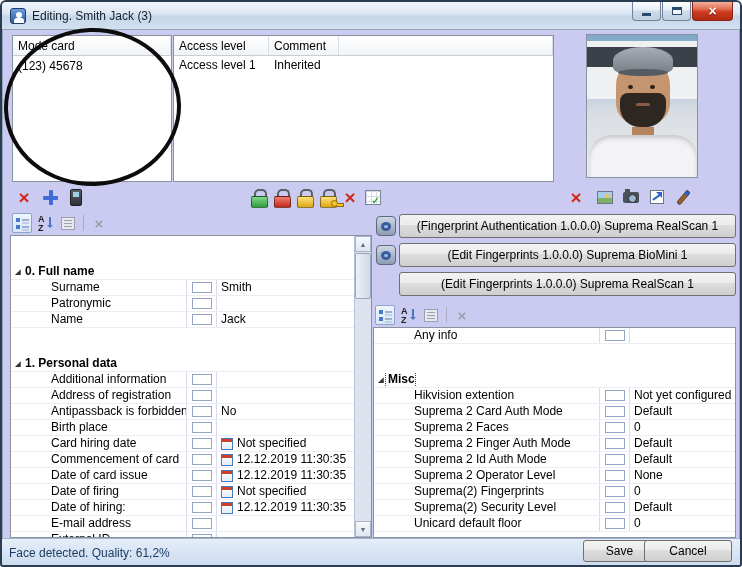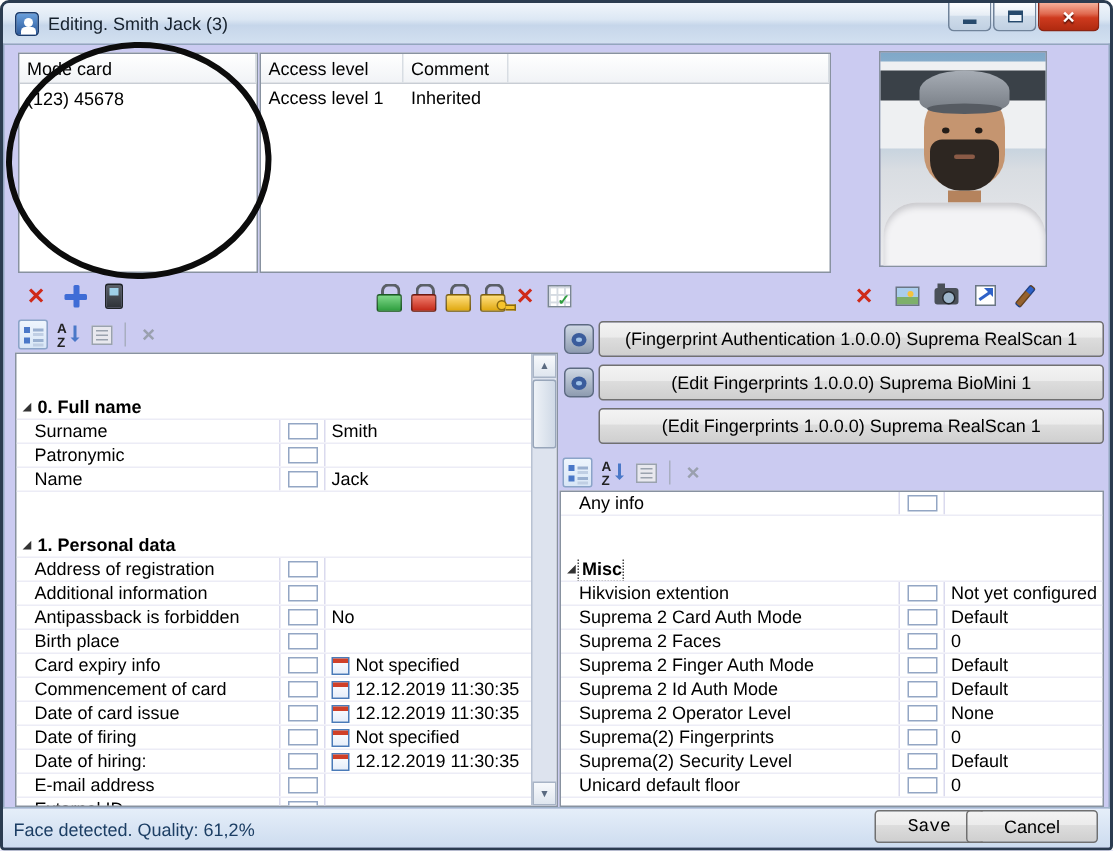--- a/index.html
+++ b/index.html
@@ -119,21 +119,21 @@
   #person-grid-box { left:8px; top:233px; width:362px; height:303px; }
   #misc-grid-box { left:371px; top:325px; width:363px; height:211px; }
   .pg-rows { position:absolute; left:0; top:0; bottom:0; overflow:hidden; }
   #person-grid-rows { right:17px; } #misc-grid-rows { right:0; }
 
   .pg-row { display:flex; height:16px; line-height:15px; border-bottom:1px solid #ececf6; overflow:hidden; white-space:nowrap; }
   .pg-cat { font-weight:bold; align-items:center;margin-top:28px; }
   .pg-tri { width:12px; text-align:center; font-size:7px; color:#333; padding-left:2px; flex:none; }
   .pg-cat-label { padding-left:2px; }
   .focused { outline:1px dotted #444; }
-  .pg-label { width:var(--labelw); flex:none; padding-left:12px; border-right:1px solid #dadaee; overflow:hidden; }
+  .pg-label { width:var(--labelw); flex:none; padding-left:40px; border-right:1px solid #dadaee; overflow:hidden; }
   .pg-boxcell { width:30px; flex:none; border-right:1px solid #dadaee; display:flex; align-items:center; justify-content:center; }
   .pg-box { width:20px; height:11px; background:#fff; border:1px solid #93a6c4; }
   .pg-value { flex:1; padding-left:4px; display:flex; align-items:center; gap:4px; overflow:hidden; }
   #person-grid-box { --labelw:176px; } #misc-grid-box { --labelw:226px; }
   .dt-icon { flex:none; width:12px; height:12px; border:1px solid #4a7ab8; background:linear-gradient(#ffffff,#e6eefa); position:relative; }
   .dt-icon::before { content:""; position:absolute; top:0; left:0; right:0; height:3px; background:#d04028; }
 
   
   #pg-scroll { position:absolute; right:0; top:0; bottom:0; width:17px; background:#dde3ee; border-left:1px solid #b8c2d2; }
   .sb-btn { position:absolute; left:0; width:16px; height:16px; background:linear-gradient(#f7f9fc,#dfe6ef);
@@ -152,21 +152,21 @@
   .dev-icon { position:absolute; width:20px; height:20px; border-radius:4px;
     background:linear-gradient(#cfd8e4,#8e9cb0); border:1px solid #5c6a80; }
   .dev-icon::before { content:""; position:absolute; left:4px; top:5px; width:10px; height:9px; background:#3a5c9c; border-radius:50%; }
   .dev-icon::after { content:""; position:absolute; left:7px; top:8px; width:4px; height:3px; background:#9fc2e8; border-radius:50%; }
   #dev-icon-0 { left:374px; top:214px; } #dev-icon-1 { left:374px; top:243px; }
 
   
   #statusbar { position:absolute; left:0; right:0; bottom:0; height:27px;
     background:linear-gradient(#e5eef9,#cddcef); border-top:1px solid #a0b4cc; }
   #status-text { position:absolute; left:7px; top:7px; color:#1c3e64; }
-  #save-btn { right:84px; bottom:3px; width:73px; height:22px;font-family:Liberation Mono, monospace; }
+  #save-btn { right:84px; bottom:3px; width:73px; height:22px; }
   #cancel-btn { right:8px; bottom:3px; width:88px; height:22px; }
 </style>
 </head>
 <body>
 
 <div id="window">
 
   <div id="titlebar">
     <span class="app-glyph"></span>
     <span id="title-text">Editing. Smith Jack (3)</span>
@@ -311,57 +311,57 @@
           </div>
           <div class="pg-value">
             <span class="pg-valtext">Jack</span>
           </div>
         </div>
         <div class="pg-row pg-cat">
           <span class="pg-tri">◢</span>
           <span class="pg-cat-label">1. Personal data</span>
         </div>
         <div class="pg-row pg-prop">
+          <div class="pg-label">Additional information</div>
+          <div class="pg-boxcell">
+            <span class="pg-box"></span>
+          </div>
+          <div class="pg-value">
+            <span class="pg-valtext"></span>
+          </div>
+        </div>
+        <div class="pg-row pg-prop">
           <div class="pg-label">Address of registration</div>
           <div class="pg-boxcell">
             <span class="pg-box"></span>
           </div>
           <div class="pg-value">
             <span class="pg-valtext"></span>
           </div>
         </div>
         <div class="pg-row pg-prop">
-          <div class="pg-label">Additional information</div>
-          <div class="pg-boxcell">
-            <span class="pg-box"></span>
-          </div>
-          <div class="pg-value">
-            <span class="pg-valtext"></span>
-          </div>
-        </div>
-        <div class="pg-row pg-prop">
           <div class="pg-label">Antipassback is forbidden</div>
           <div class="pg-boxcell">
             <span class="pg-box"></span>
           </div>
           <div class="pg-value">
             <span class="pg-valtext">No</span>
           </div>
         </div>
         <div class="pg-row pg-prop">
           <div class="pg-label">Birth place</div>
           <div class="pg-boxcell">
             <span class="pg-box"></span>
           </div>
           <div class="pg-value">
             <span class="pg-valtext"></span>
           </div>
         </div>
         <div class="pg-row pg-prop">
-          <div class="pg-label">Card expiry info</div>
+          <div class="pg-label">Card hiring date</div>
           <div class="pg-boxcell">
             <span class="pg-box"></span>
           </div>
           <div class="pg-value">
             <span class="dt-icon"></span>
             <span class="pg-valtext">Not specified</span>
           </div>
         </div>
         <div class="pg-row pg-prop">
           <div class="pg-label">Commencement of card</div>

